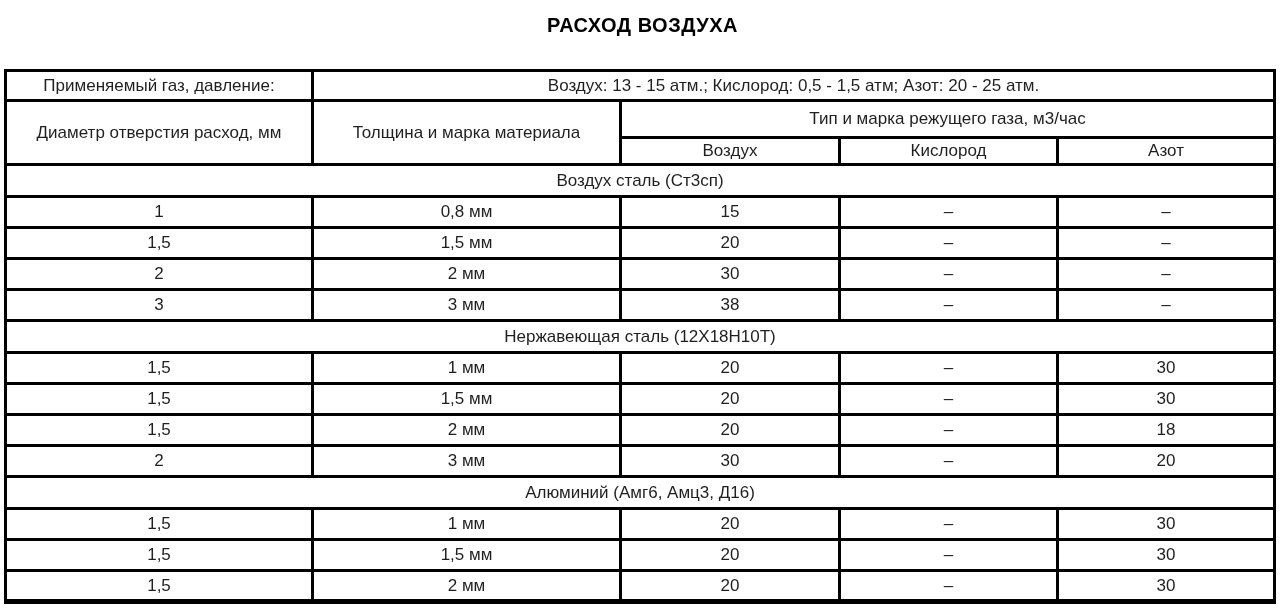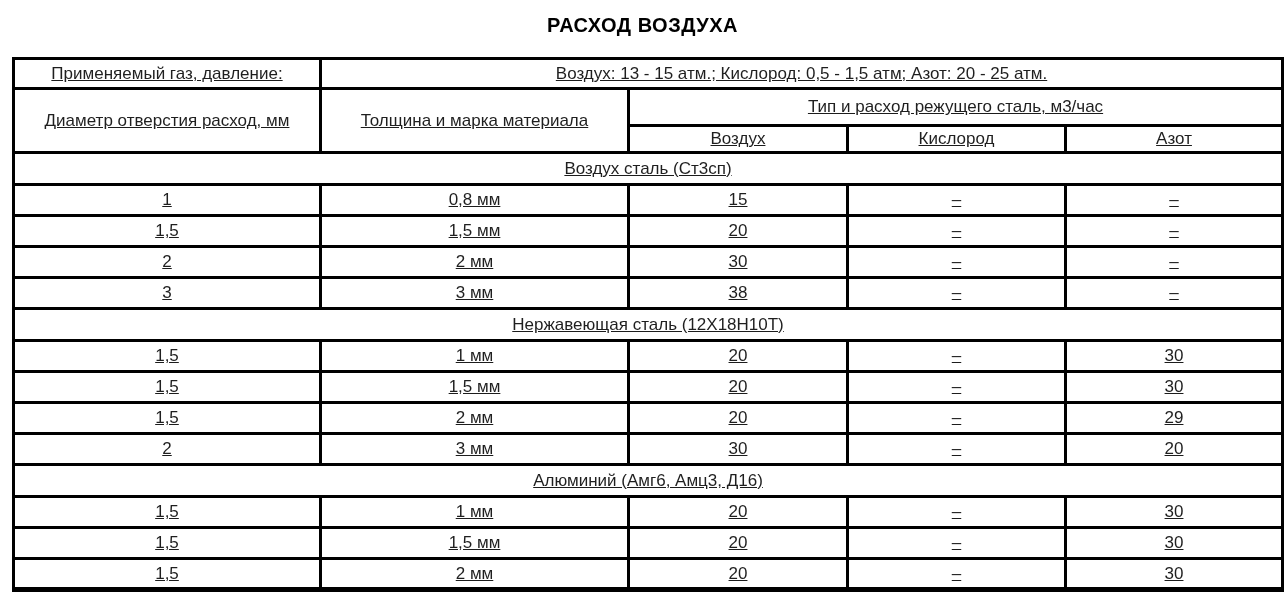--- a/index.html
+++ b/index.html
@@ -6,37 +6,36 @@
     margin: 0;
     padding: 0;
     background: #ffffff;
     width: 1285px;
     height: 615px;
     font-family: "Liberation Sans", sans-serif;
     color: #1c1c1c;
     overflow: hidden;
   }
   .page-title {
-    margin: 0 0 20px 0;
+    margin: 0 0 32px 0;
     padding-top: 13px;
     text-align: center;
     font-size: 20px;
     line-height: 24px;
     font-weight: bold;
     color: #000000;
     letter-spacing: 0.5px;
   }
   table.air-table {
     border-collapse: collapse;
     table-layout: fixed;
-    margin-left: 12px;
+    margin-left: 4px;
     width: 1269px;
     border: 3px solid #000000;
     border-bottom-width: 5px;
-    text-decoration: underline;
   }
   table.air-table td {
     border: 3px solid #000000;
     font-size: 17px;
     line-height: 1.15;
     text-align: center;
     vertical-align: middle;
     padding: 0;
     background: #ffffff;
     color: #1f1f1f;
@@ -67,21 +66,21 @@
     <col style="width:217px">
   </colgroup>
   <tbody>
     <tr class="gas-row">
       <td class="left-pad">Применяемый газ, давление:</td>
       <td class="left-pad" colspan="4">Воздух: 13 - 15 атм.; Кислород: 0,5 - 1,5 атм; Азот: 20 - 25 атм.</td>
     </tr>
     <tr class="header-row-a">
       <td class="left-pad" rowspan="2">Диаметр отверстия расход, мм</td>
       <td class="left-pad" rowspan="2">Толщина и марка материала</td>
-      <td colspan="3">Тип и расход режущего сталь, м3/час</td>
+      <td colspan="3">Тип и марка режущего газа, м3/час</td>
     </tr>
     <tr class="header-row-b">
       <td>Воздух</td>
       <td>Кислород</td>
       <td>Азот</td>
     </tr>
   <tr class="section-row">
         <td colspan="5">Воздух сталь (Ст3сп)</td>
       </tr>
       <tr class="data-row">
@@ -127,21 +126,21 @@
         <td>1,5 мм</td>
         <td>20</td>
         <td>–</td>
         <td>30</td>
       </tr>
       <tr class="data-row">
         <td>1,5</td>
         <td>2 мм</td>
         <td>20</td>
         <td>–</td>
-        <td>29</td>
+        <td>18</td>
       </tr>
       <tr class="data-row">
         <td>2</td>
         <td>3 мм</td>
         <td>30</td>
         <td>–</td>
         <td>20</td>
       </tr>
       <tr class="section-row">
         <td colspan="5">Алюминий (Амг6, Амц3, Д16)</td>

